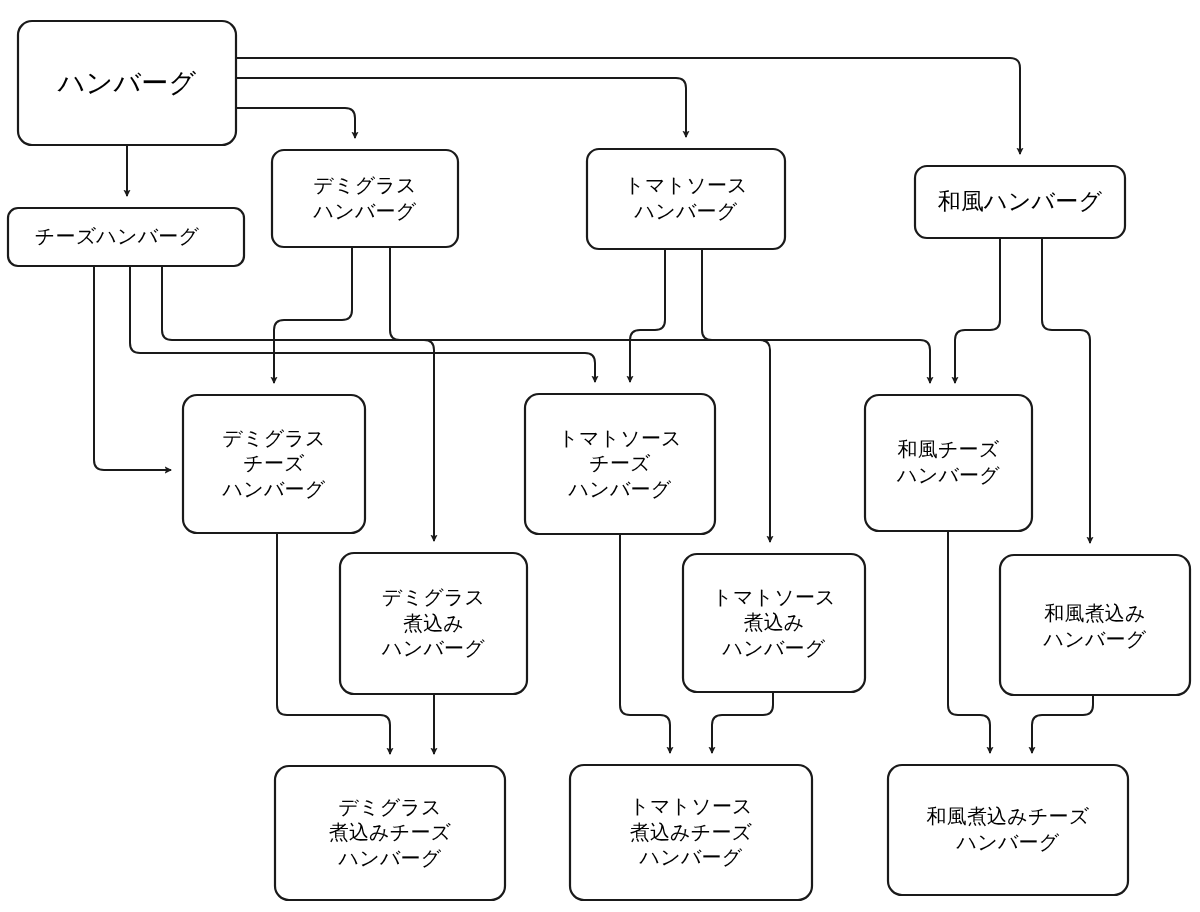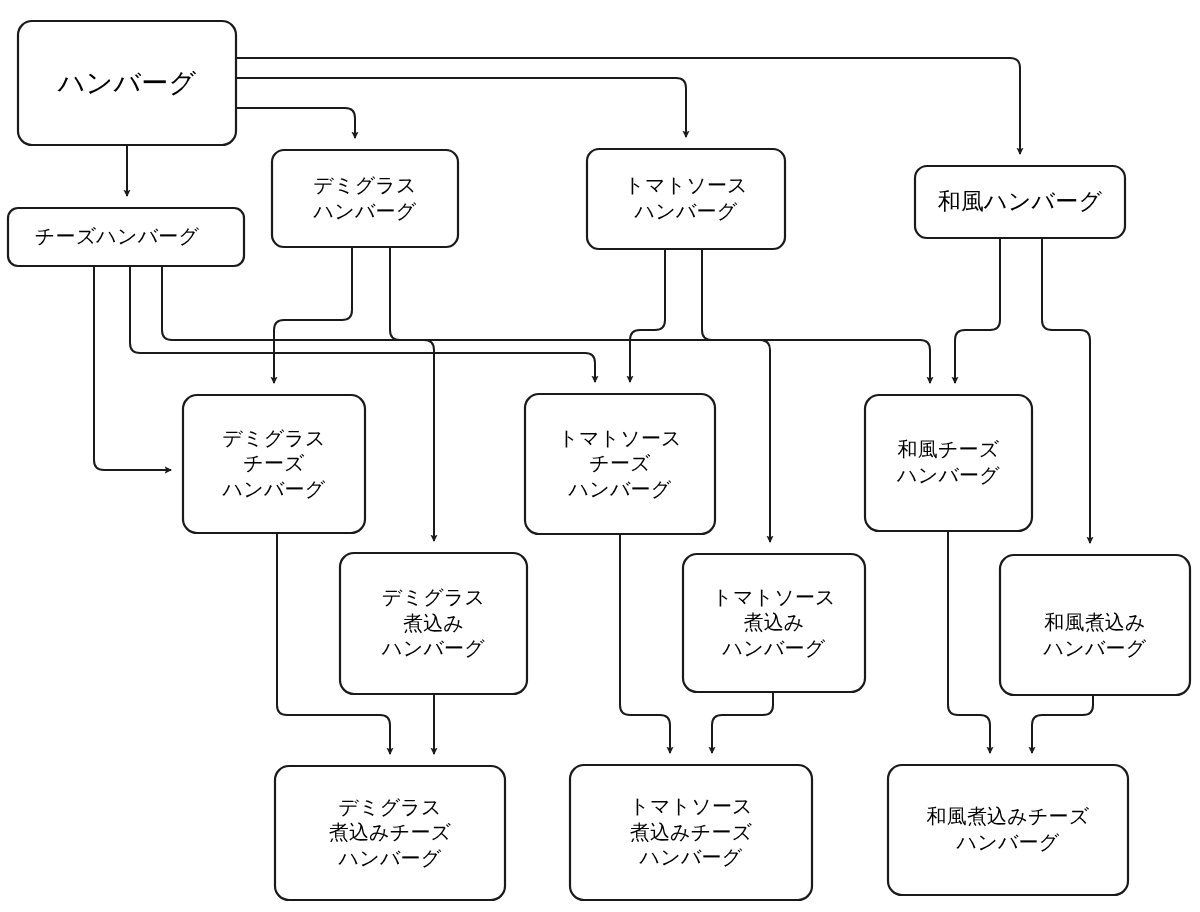--- a/index.html
+++ b/index.html
@@ -111,21 +111,21 @@
 チーズ
 ハンバーグ</div>
       <div class="node-label" style="left: 865px; top: 395px; width: 167px; height: 136px; font-size: 20px;">和風チーズ
 ハンバーグ</div>
       <div class="node-label" style="left: 340px; top: 553px; width: 187px; height: 141px; font-size: 20px;">デミグラス
 煮込み
 ハンバーグ</div>
       <div class="node-label" style="left: 683px; top: 554px; width: 182px; height: 138px; font-size: 20px;">トマトソース
 煮込み
 ハンバーグ</div>
-      <div class="node-label" style="left: 1000px; top: 555px; width: 190px; height: 144px; font-size: 20px; margin-top: 9px;">和風煮込み
+      <div class="node-label" style="left: 1000px; top: 555px; width: 190px; height: 144px; font-size: 20px;">和風煮込み
 ハンバーグ</div>
       <div class="node-label" style="left: 275px; top: 766px; width: 230px; height: 134px; font-size: 20px;">デミグラス
 煮込みチーズ
 ハンバーグ</div>
       <div class="node-label" style="left: 570px; top: 765px; width: 242px; height: 135px; font-size: 20px;">トマトソース
 煮込みチーズ
 ハンバーグ</div>
       <div class="node-label" style="left: 888px; top: 765px; width: 240px; height: 130px; font-size: 20px;">和風煮込みチーズ
 ハンバーグ</div>
     </div>

